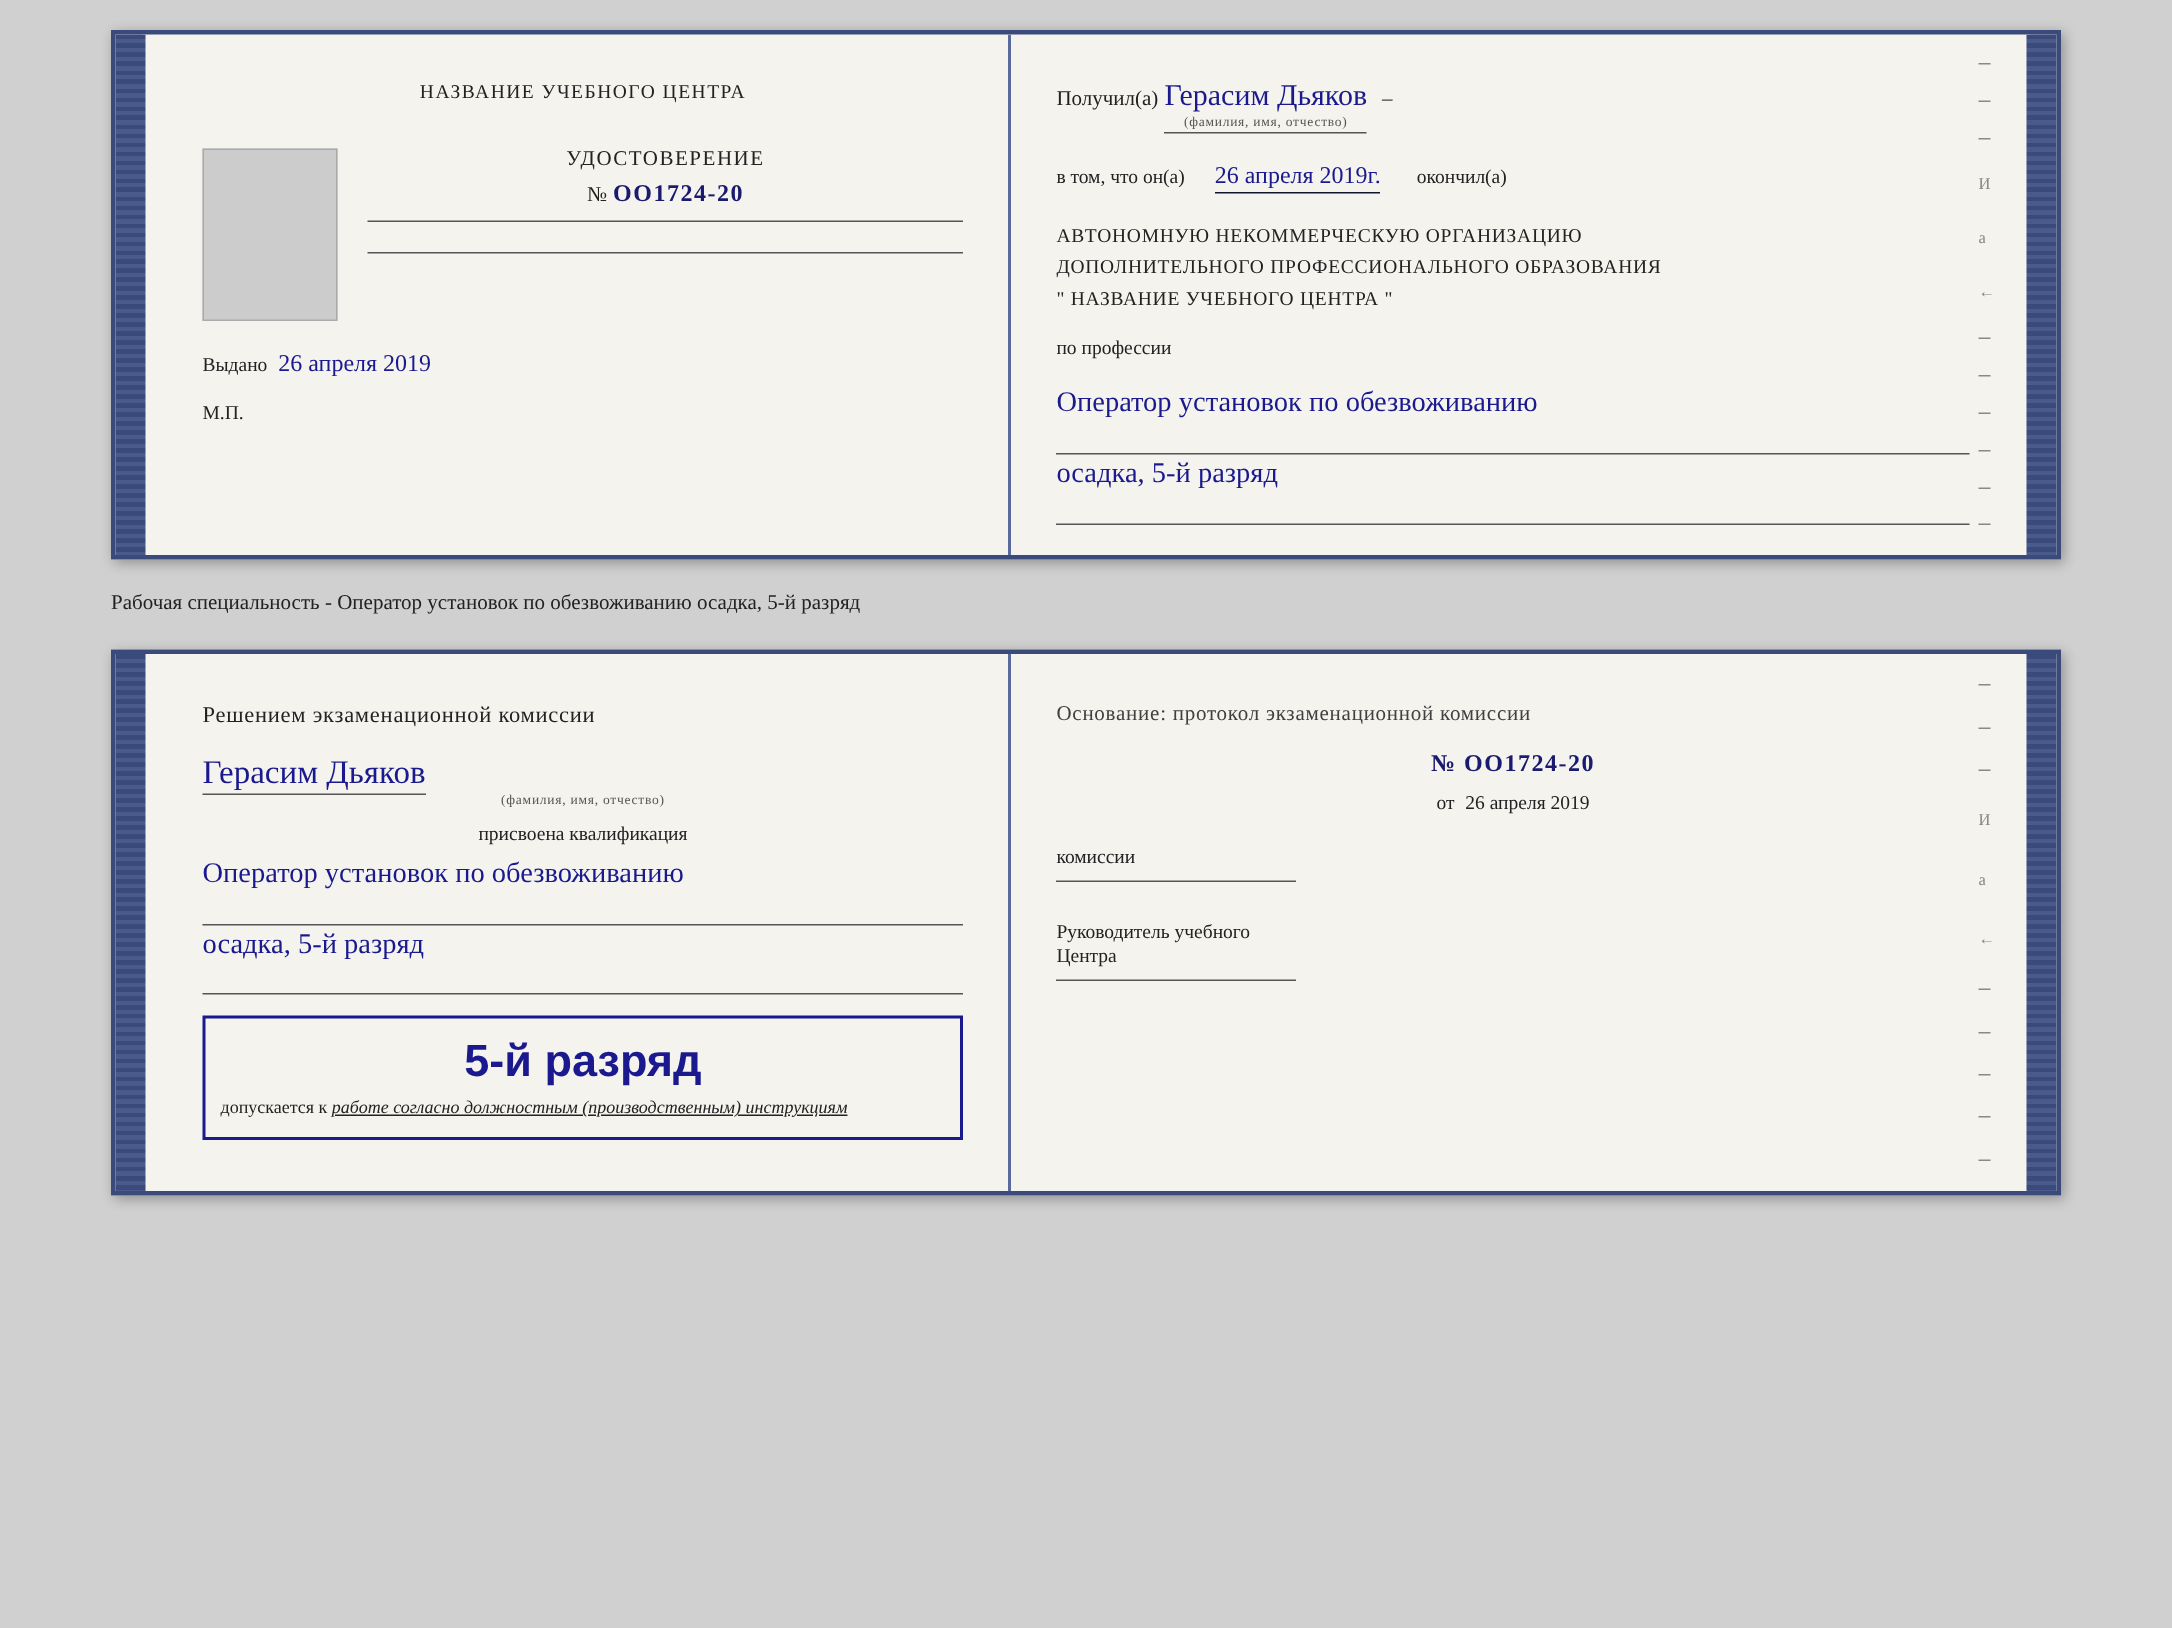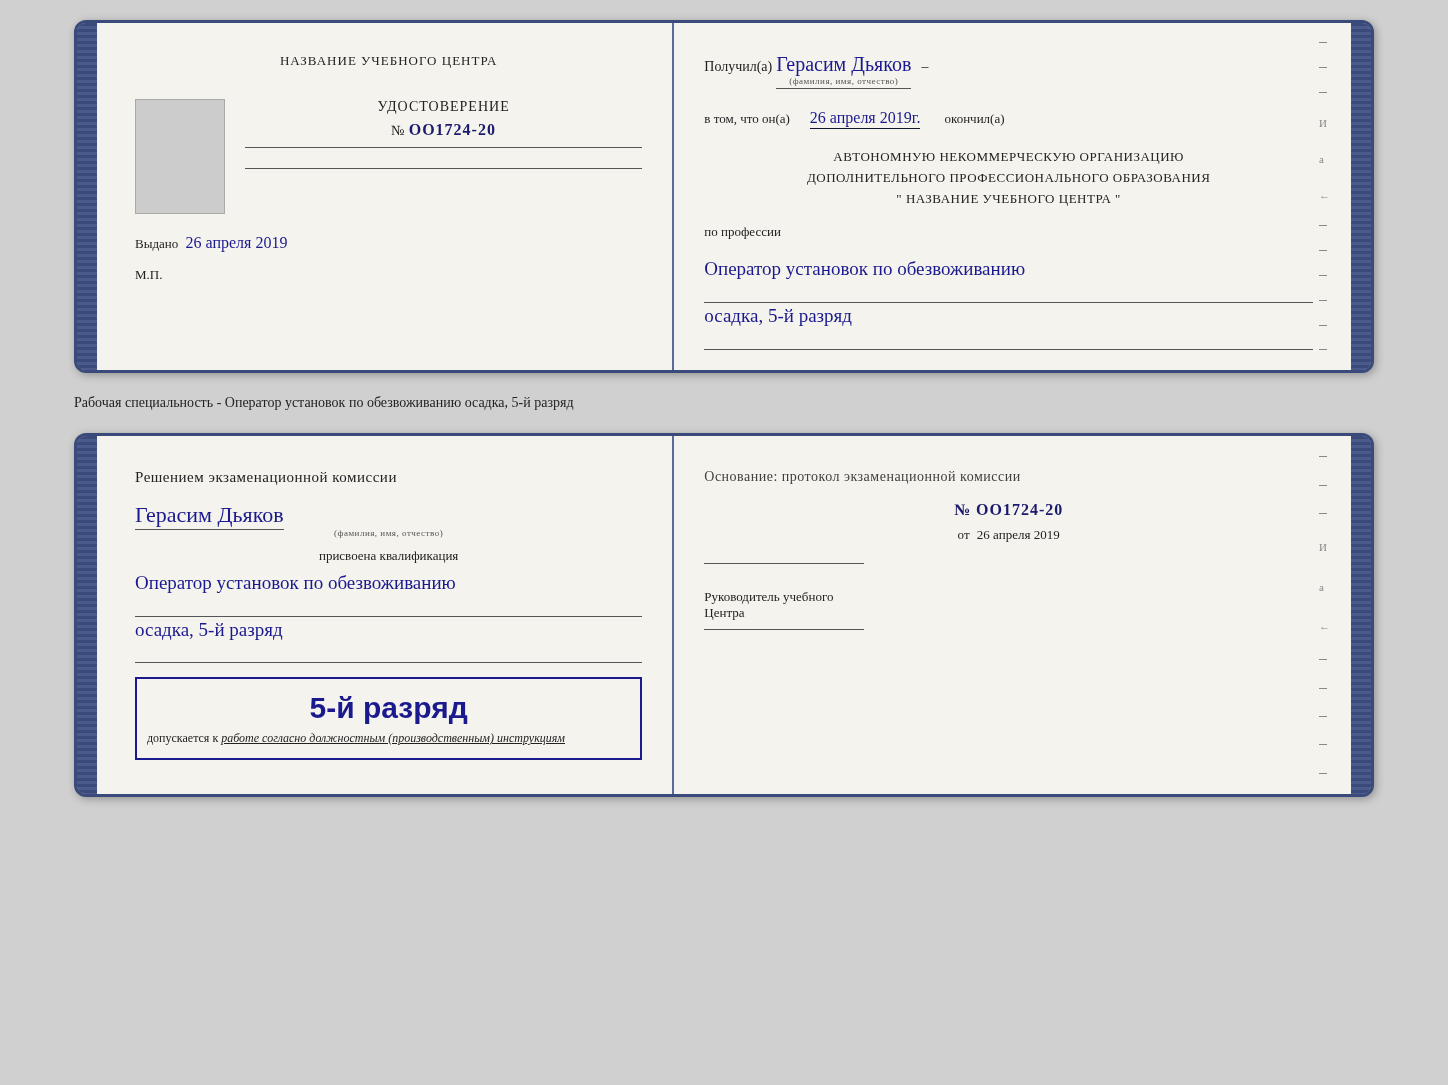--- a/index.html
+++ b/index.html
@@ -15,21 +15,21 @@
       display: flex;
       flex-direction: column;
       gap: 18px;
       align-items: center;
     }
 
     
     .doc-card {
       background: #f5f3ee;
       border: 3px solid #3a4a7a;
-      border-radius: 12px;
+      border-radius: 0;
       width: 1300px;
       display: flex;
       position: relative;
       overflow: hidden;
       box-shadow: 2px 2px 8px rgba(0,0,0,0.3);
     }
 
     
     .spine {
       width: 18px;
@@ -202,21 +202,20 @@
 
     .handwritten-small {
       font-family: 'Brush Script MT', cursive, Georgia, serif;
       font-size: 16px;
       color: #1a1a8e;
     }
 
     .org-block {
       font-size: 13px;
       color: #222;
-      text-align: center;
       line-height: 1.6;
       margin-bottom: 15px;
       text-transform: uppercase;
       letter-spacing: 0.5px;
     }
 
     .professiya-label {
       font-size: 13px;
       color: #222;
       margin-bottom: 16px;
@@ -446,20 +445,21 @@
         <span>№</span>
         <span>OO1724-20</span>
       </div>
 
       <div class="ot-row">
         <span>от</span>
         <span style="margin-left:4px;">26 апреля 2019</span>
       </div>
 
       <div class="chairman-block">
+        <div>комиссии</div>
         <span class="sign-line"></span>
       </div>
 
       <div class="rukovoditel-block">
         <div>Руководитель учебного</div>
         <div>Центра</div>
         <span class="sign-line"></span>
       </div>
 
       <div class="right-margin-lines">

